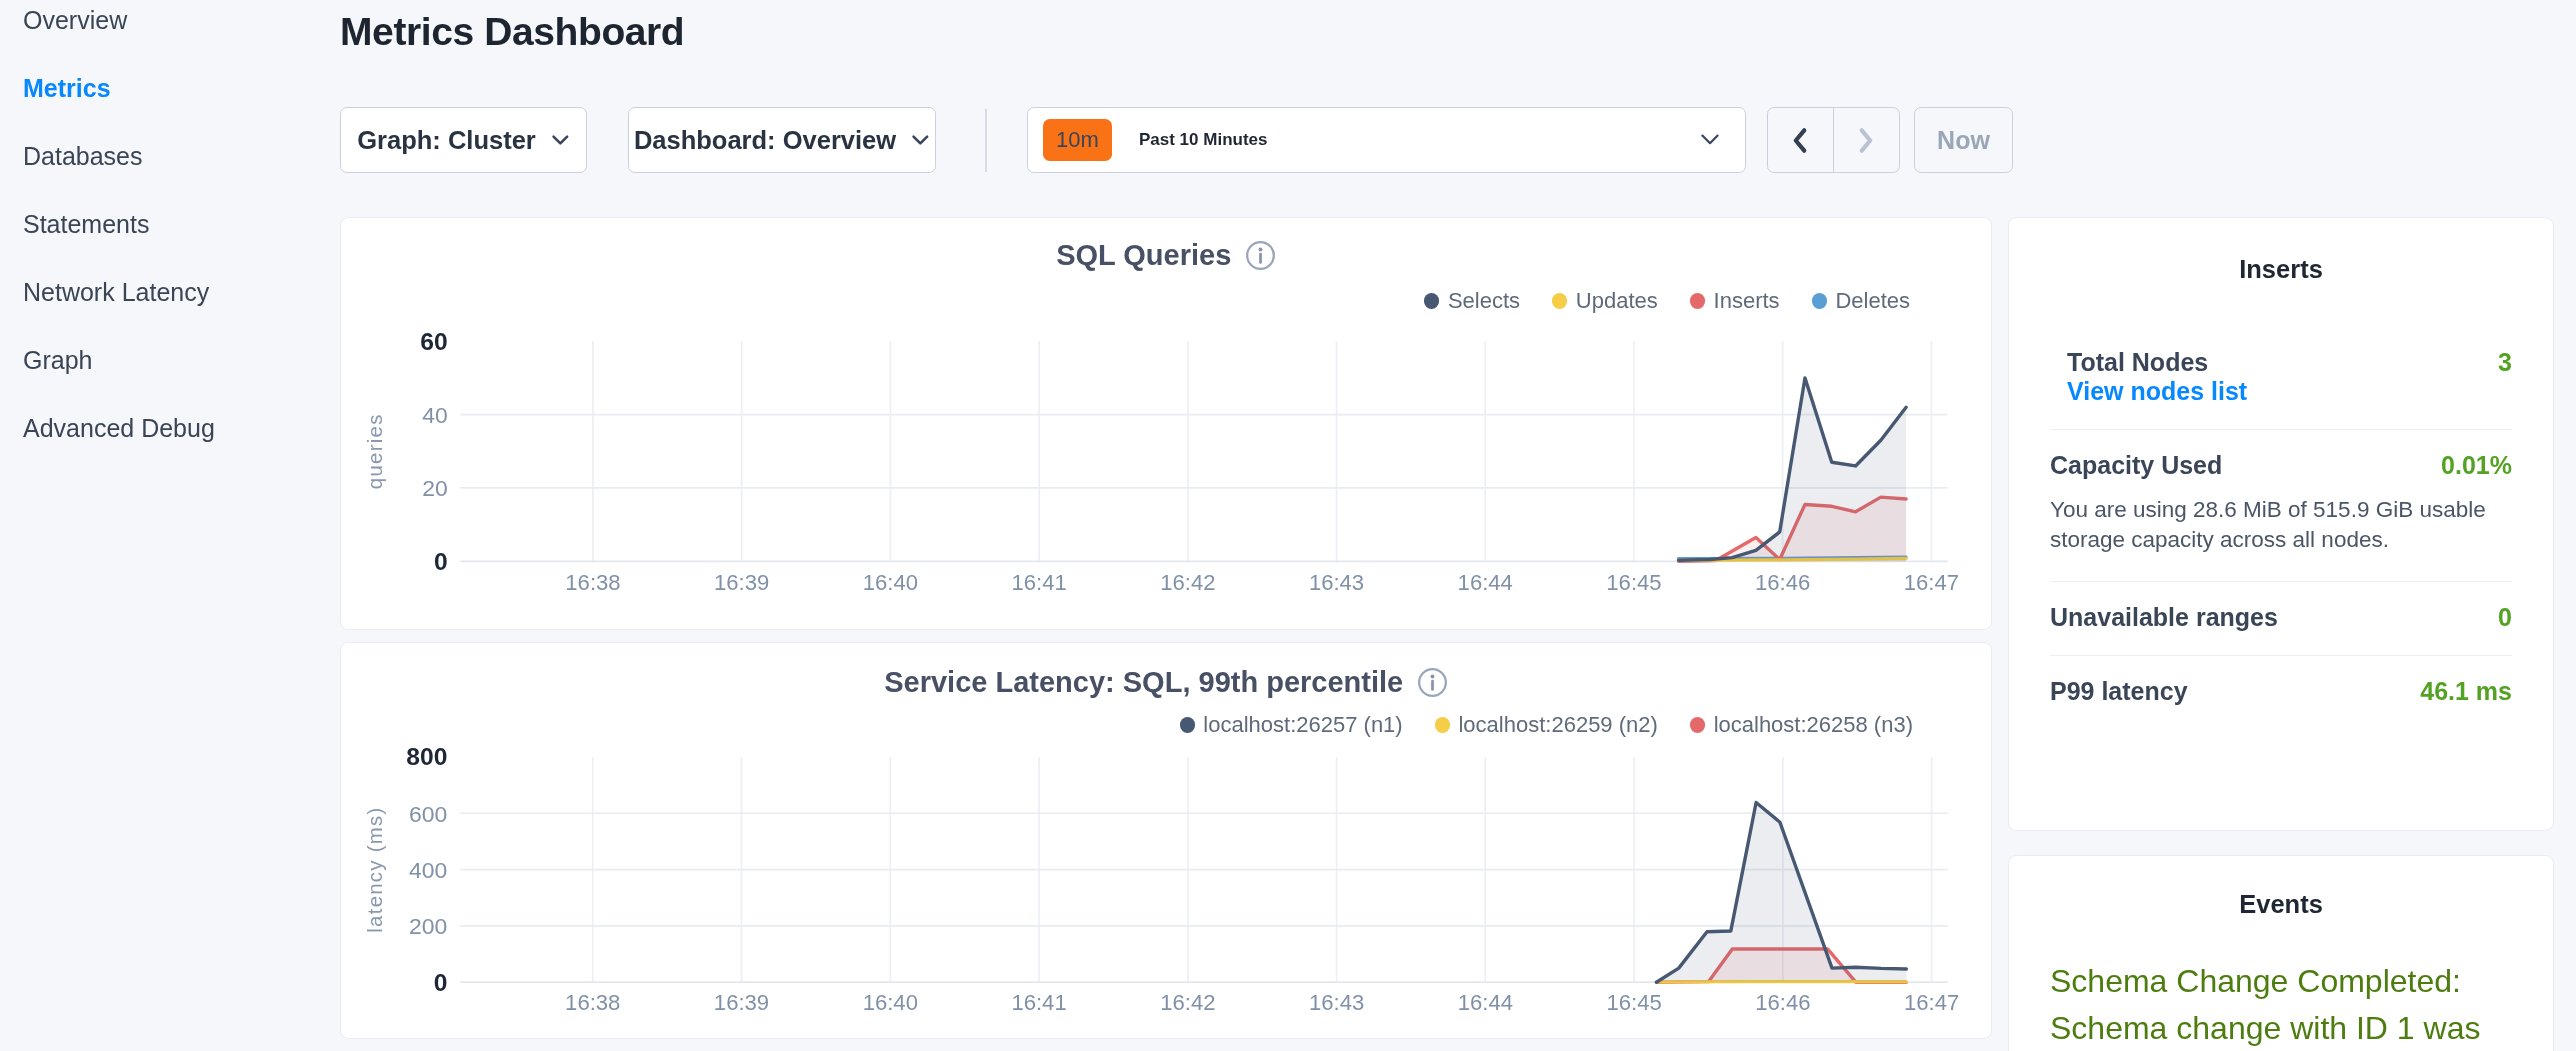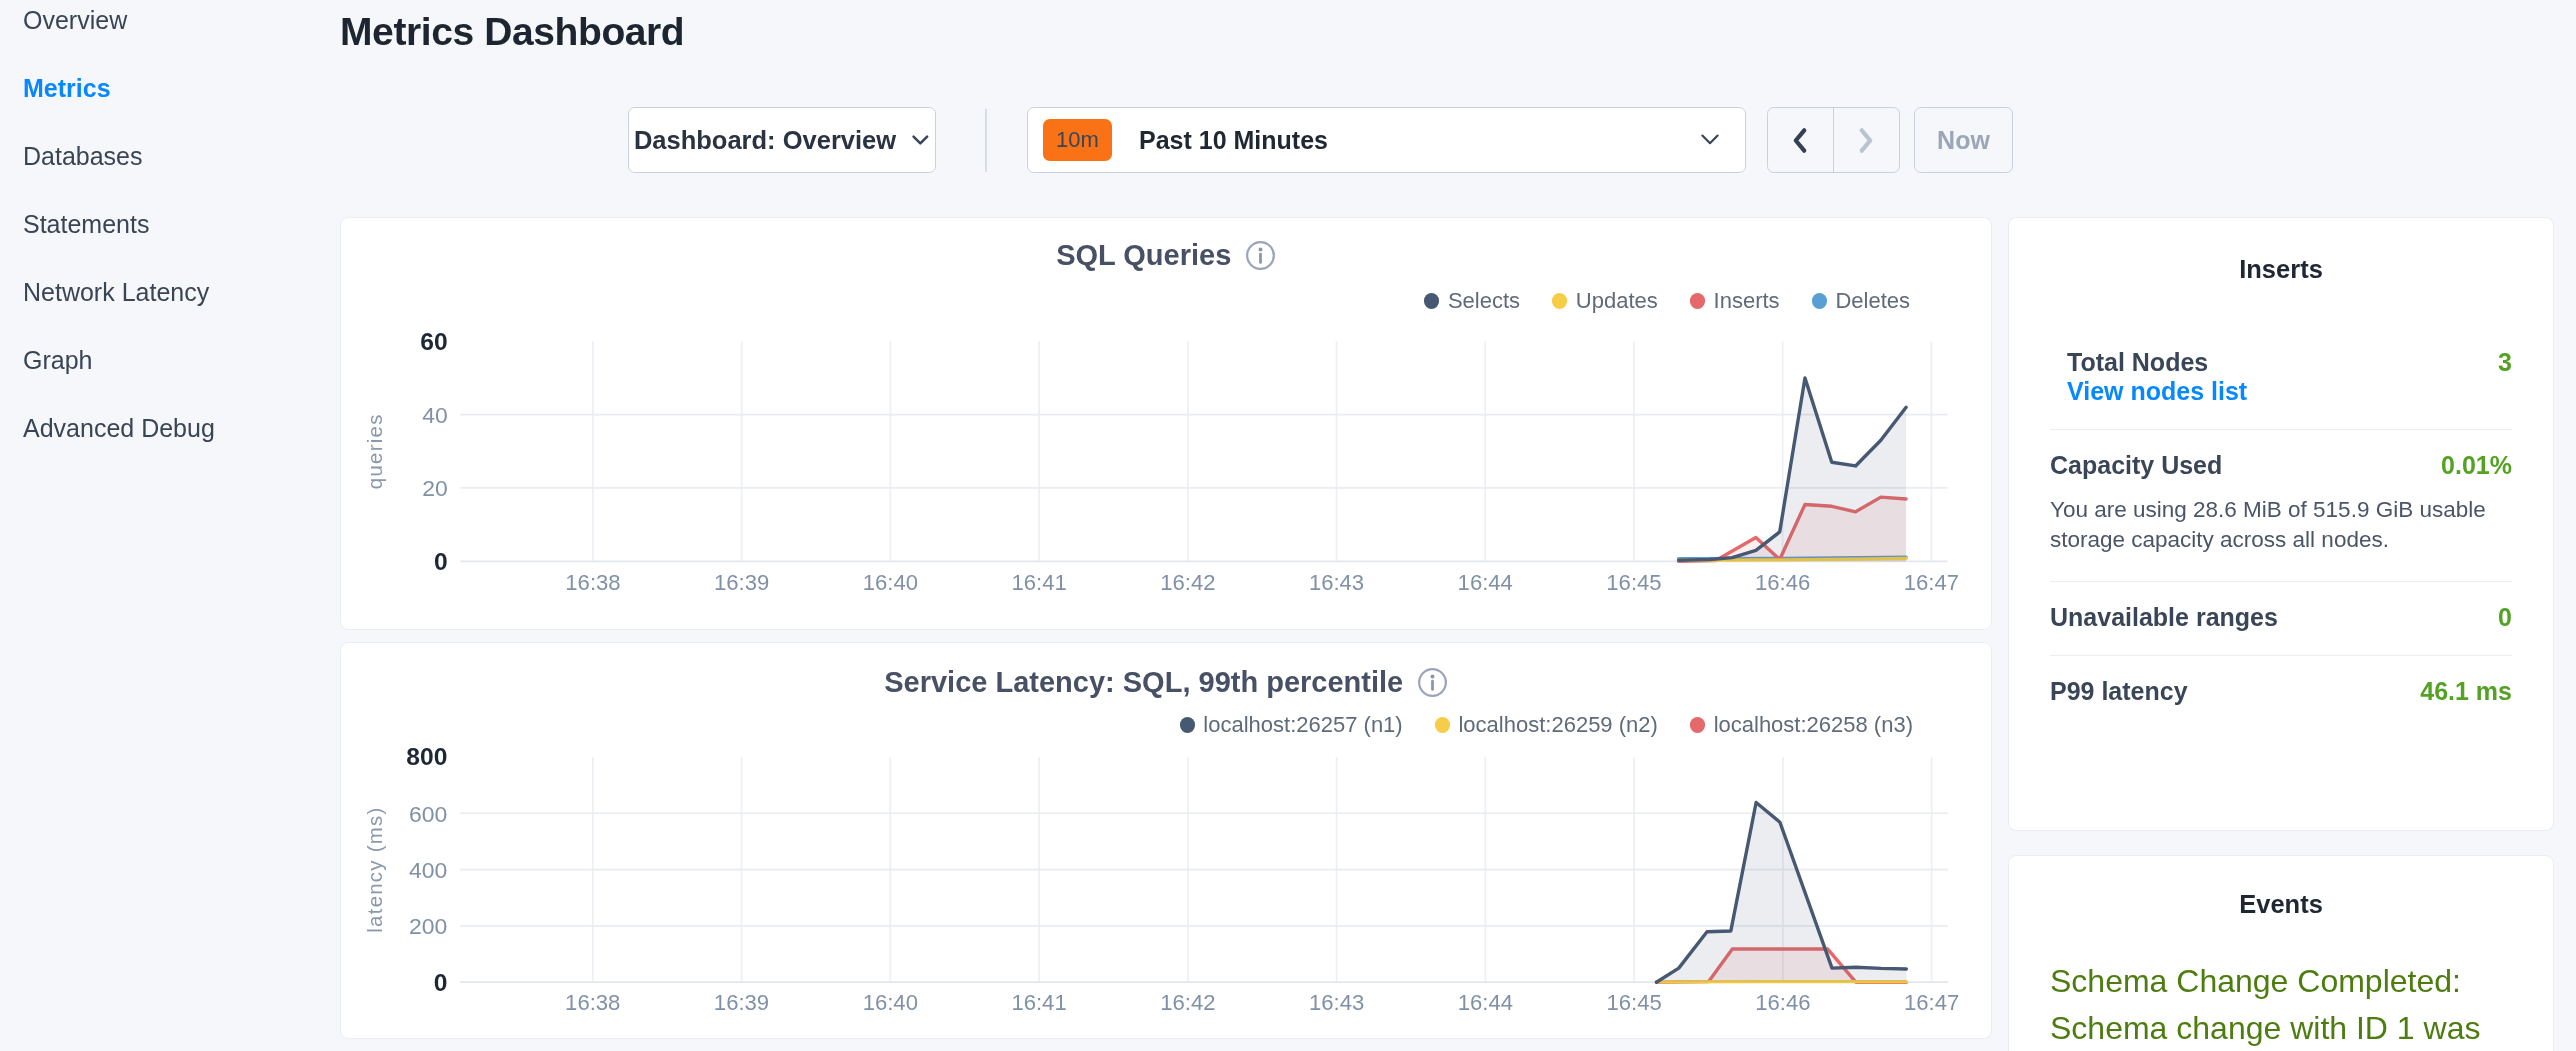--- a/index.html
+++ b/index.html
@@ -21,21 +21,21 @@
   .ctl-box {
     position:absolute; height:66px; background:#ffffff; border:1.7px solid #c9d1dd; border-radius:6.8px;
     display:flex; align-items:center; justify-content:center; gap:15.3px; cursor:pointer;
     font-size:25.5px; font-weight:700; color:#2a3342;
   }
   .dd-graph { left:340px; width:247px; }
   .dd-dashboard { left:628px; width:308px; }
   .ctl-divider { position:absolute; left:985px; top:1.7px; width:1.7px; height:63px; background:#d7dde6; }
   .time-selector { left:1027px; width:719px; justify-content:flex-start; padding:0 24px 0 15.3px; }
   .time-badge { background:#f97316; color:#39455b; font-size:22px; font-weight:400; padding:7.7px 12.8px; border-radius:6.8px; }
-  .time-label { font-size:25px; font-weight:700; color:#1f2733; margin-left:12px; }
+  .time-label { font-size:17px; font-weight:700; color:#1f2733; margin-left:12px; }
   .time-chevron { margin-left:auto; }
   .nav-group { position:absolute; left:1767px; top:0; width:133px; height:66px; border:1.7px solid #c9d1dd; border-radius:6.8px; display:flex; }
   .nav-btn { width:50%; height:100%; display:flex; align-items:center; justify-content:center; cursor:pointer; background:transparent; border:none; }
   .nav-btn.prev { border-right:1.7px solid #c9d1dd; }
   .now-btn {
     position:absolute; left:1914px; top:0; width:99px; height:66px; background:transparent;
     border:1.7px solid #c9d1dd; border-radius:6.8px; font-size:25px; font-weight:700; color:#9ba6b6;
     font-family:inherit; cursor:default;
   }
   
@@ -82,20 +82,26 @@
     <li>Statements</li>
     <li>Network Latency</li>
     <li>Graph</li>
     <li>Advanced Debug</li>
   </ul>
 </nav>
 
 <h1 class="page-title">Metrics Dashboard</h1>
 
 <div class="controls">
+  <div class="ctl-box dd-graph">
+    <span>Graph: Cluster</span>
+    <svg width="18.7" height="12" viewBox="0 0 22 14">
+      <polyline points="3,3 11,11 19,3" fill="none" stroke="#39455b" stroke-width="3" stroke-linecap="round" stroke-linejoin="round"></polyline>
+    </svg>
+  </div>
   <div class="ctl-box dd-dashboard">
     <span>Dashboard: Overview</span>
     <svg width="18.7" height="12" viewBox="0 0 22 14">
       <polyline points="3,3 11,11 19,3" fill="none" stroke="#39455b" stroke-width="3" stroke-linecap="round" stroke-linejoin="round"></polyline>
     </svg>
   </div>
   <div class="ctl-divider"></div>
   <div class="ctl-box time-selector">
     <span class="time-badge">10m</span>
     <span class="time-label">Past 10 Minutes</span>

